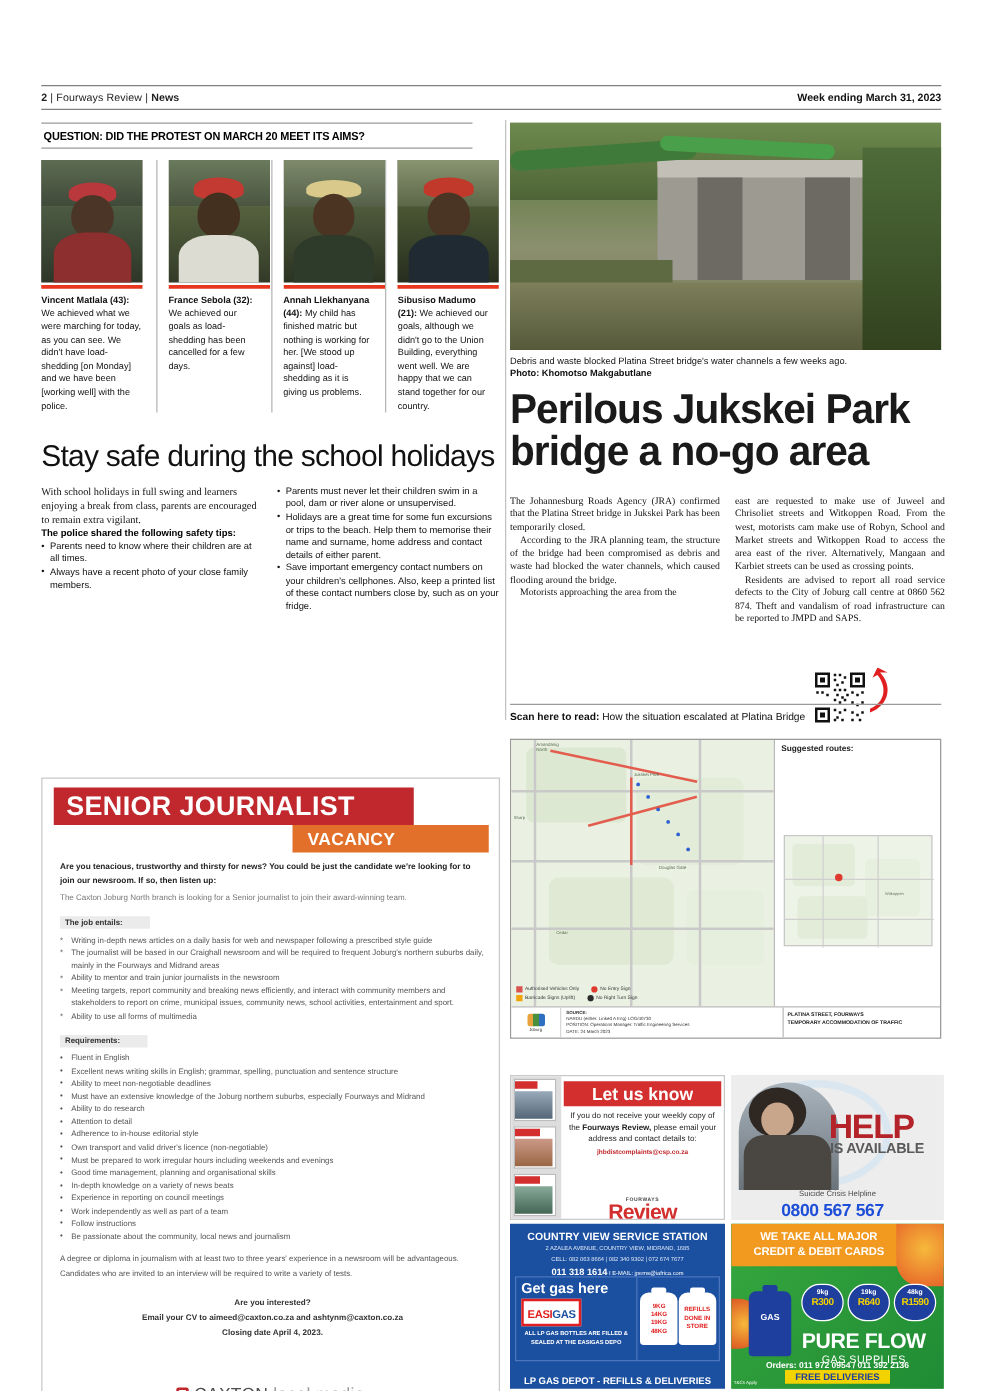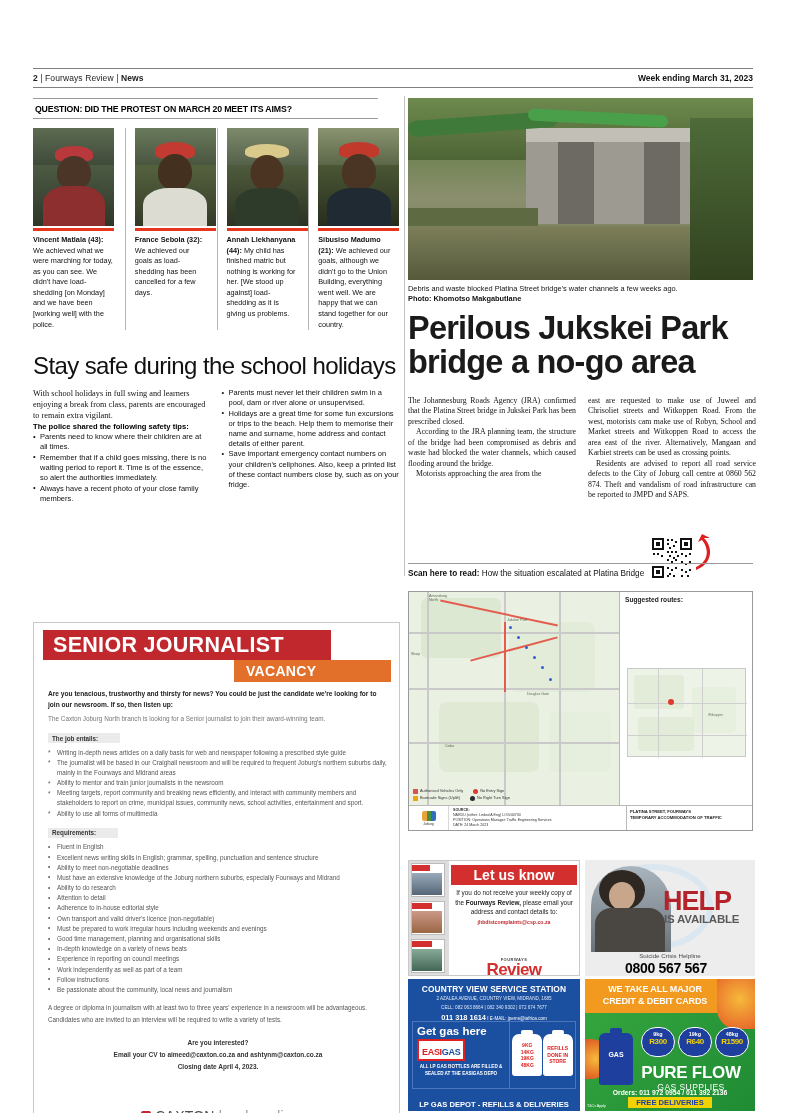--- a/index.html
+++ b/index.html
@@ -129,21 +129,21 @@
   .luk-mail { font-size:5.2px; font-weight:bold; color:#c0282d; margin-top:2px; }
   .luk-logo { position:absolute; left:42px; top:96px; width:126px; text-align:center; }
   .luk-fw { font-size:4px; font-weight:bold; color:#444; letter-spacing:.5px;}
   .luk-rev { font-size:17px; font-weight:bold; color:#d32f2f; line-height:.95; letter-spacing:-0.6px;}
 
   .ad-help { left:585px; top:822px; width:170px; height:116px; background:#e9e9e9; }
   .help-photo { position:absolute; left:0; top:0; width:88px; height:92px; overflow:hidden; }
   .help-word { position:absolute; left:78px; top:26px; font-size:27px; font-weight:bold; color:#b5232a; letter-spacing:-1px; }
   .help-avail { position:absolute; left:79px; top:53px; font-size:11.5px; font-weight:bold; color:#5a5a5a; letter-spacing:-0.2px; }
   .help-line { position:absolute; left:0; top:92px; width:170px; text-align:center; font-size:6.2px; color:#4a4a4a; }
-  .help-num { position:absolute; left:0; top:100px; width:162px; text-align:center; font-size:14px; font-weight:bold; color:#000000; letter-spacing:-0.3px;}
+  .help-num { position:absolute; left:0; top:100px; width:162px; text-align:center; font-size:14px; font-weight:bold; color:#1d4ed8; letter-spacing:-0.3px;}
 
   .ad-gas { left:408px; top:941px; width:172px; height:132px; background:#1b4fa0; }
   .gas-hd { text-align:center; color:#fff; font-size:8.4px; font-weight:bold; padding-top:5px; letter-spacing:.1px;}
   .gas-addr { text-align:center; color:#dce7f6; font-size:4.6px; line-height:1.5; margin-top:2px; }
   .gas-tel { text-align:center; color:#fff; font-size:6.4px; font-weight:bold; margin-top:1px; }
   .gas-mid { position:absolute; left:4px; top:42px; width:164px; height:68px; border:1px solid #4b76bd; display:flex;}
   .gas-l { width:96px; position:relative; }
   .gas-get { color:#fff; font-size:11.5px; font-weight:bold; padding:3px 0 0 4px; }
   .gas-easi { margin:2px 0 0 4px; background:#fff; border:2px solid #e02020; display:inline-block; padding:0 3px; }
   .gas-easi span { font-size:9px; font-weight:bold; color:#1b4fa0; letter-spacing:-0.3px;}
@@ -255,21 +255,20 @@
   </div>
 
   <div class="sh-wrap">
     <div class="sh-head">Stay safe during the school holidays</div>
     <div class="sh-cols">
       <div class="sh-col">
         <div class="sh-intro">With school holidays in full swing and learners enjoying a break from class, parents are encouraged to remain extra vigilant.</div>
         <div class="sh-sub">The police shared the following safety tips:</div>
         <ul class="sh-list">
           <li>Parents need to know where their children are at all times.</li>
-          <li>Remember that if a child goes missing, there is no waiting period to report it. Time is of the essence, so alert the authorities immediately.</li>
           <li>Always have a recent photo of your close family members.</li>
         </ul>
       </div>
       <div class="sh-col right">
         <ul class="sh-list">
           <li>Parents must never let their children swim in a pool, dam or river alone or unsupervised.</li>
           <li>Holidays are a great time for some fun excursions or trips to the beach. Help them to memorise their name and surname, home address and contact details of either parent.</li>
           <li>Save important emergency contact numbers on your children's cellphones. Also, keep a printed list of these contact numbers close by, such as on your fridge.</li>
         </ul>
       </div>
@@ -294,21 +293,21 @@
     <b>Photo: Khomotso Makgabutlane</b>
   </div>
 
   <div class="main-head">
     <div>Perilous Jukskei Park</div>
     <div>bridge a no-go area</div>
   </div>
 
   <div class="art-cols">
     <div class="art-col">
-      <p class="first">The Johannesburg Roads Agency (JRA) confirmed that the Platina Street bridge in Jukskei Park has been prescribed closed.</p>
+      <p class="first">The Johannesburg Roads Agency (JRA) confirmed that the Platina Street bridge in Jukskei Park has been temporarily closed.</p>
       <p>According to the JRA planning team, the structure of the bridge had been compromised as debris and waste had blocked the water channels, which caused flooding around the bridge.</p>
       <p>Motorists approaching the area from the</p>
     </div>
     <div class="art-col r">
       <p class="first">east are requested to make use of Juweel and Chrisoliet streets and Witkoppen Road. From the west, motorists cam make use of Robyn, School and Market streets and Witkoppen Road to access the area east of the river. Alternatively, Mangaan and Karbiet streets can be used as crossing points.</p>
       <p>Residents are advised to report all road service defects to the City of Joburg call centre at 0860 562 874. Theft and vandalism of road infrastructure can be reported to JMPD and SAPS.</p>
     </div>
   </div>
 
   <div class="qr" style="left:650px;top:498px;">

